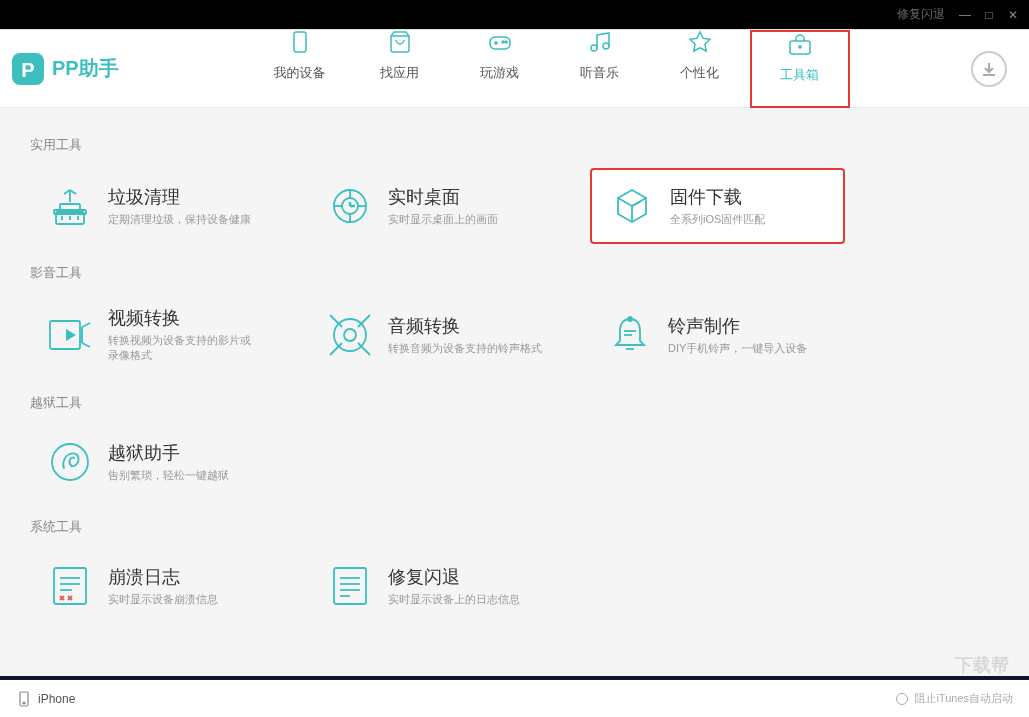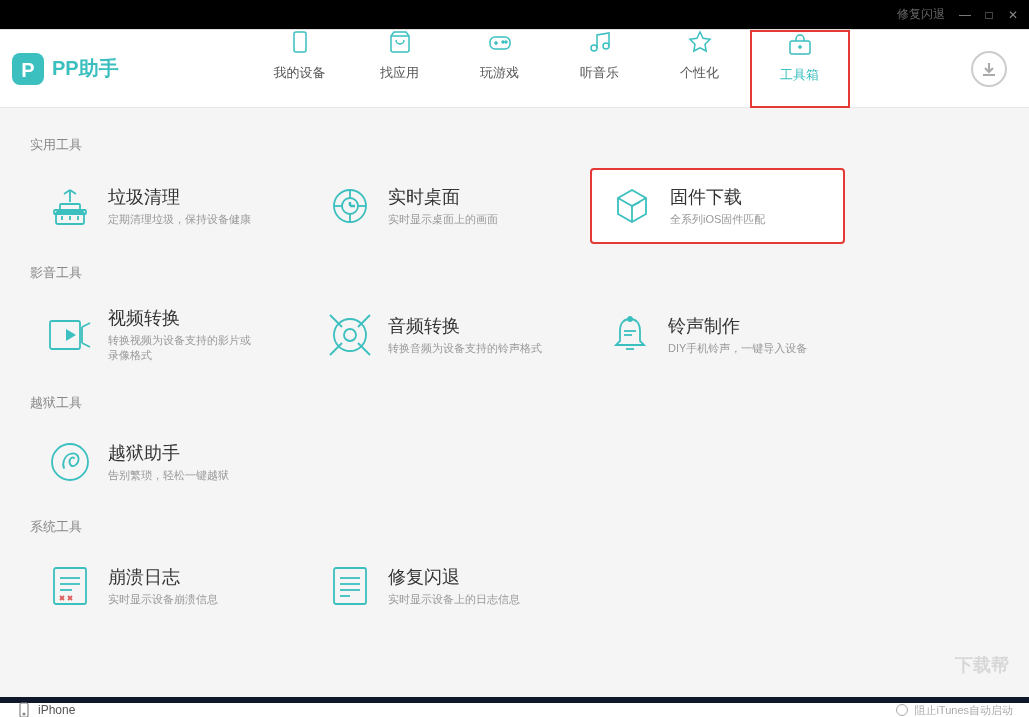--- a/index.html
+++ b/index.html
@@ -179,23 +179,23 @@
       color: #999;
       line-height: 1.4;
     }
 
     
     .status-bar {
       position: absolute;
       bottom: 0;
       left: 0;
       width: 100%;
-      height: 20px;
+      height: 41px;
       background: #fff;
-      border-top: 6px solid #0f172a;
+      border-top: 4px solid #0f172a;
       display: flex;
       align-items: center;
       padding: 0 16px;
       justify-content: space-between;
     }
     .status-left {
       display: flex;
       align-items: center;
       gap: 6px;
       font-size: 12px;

